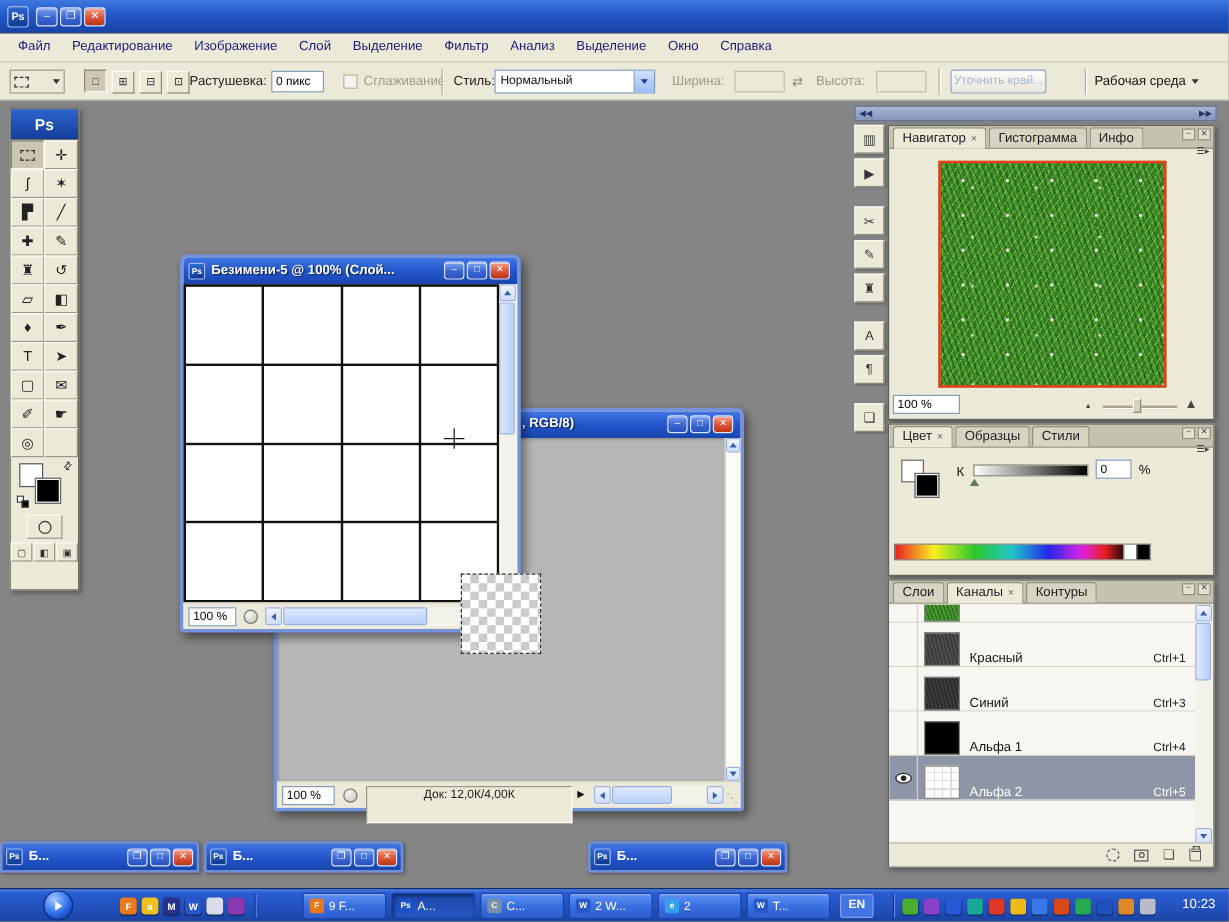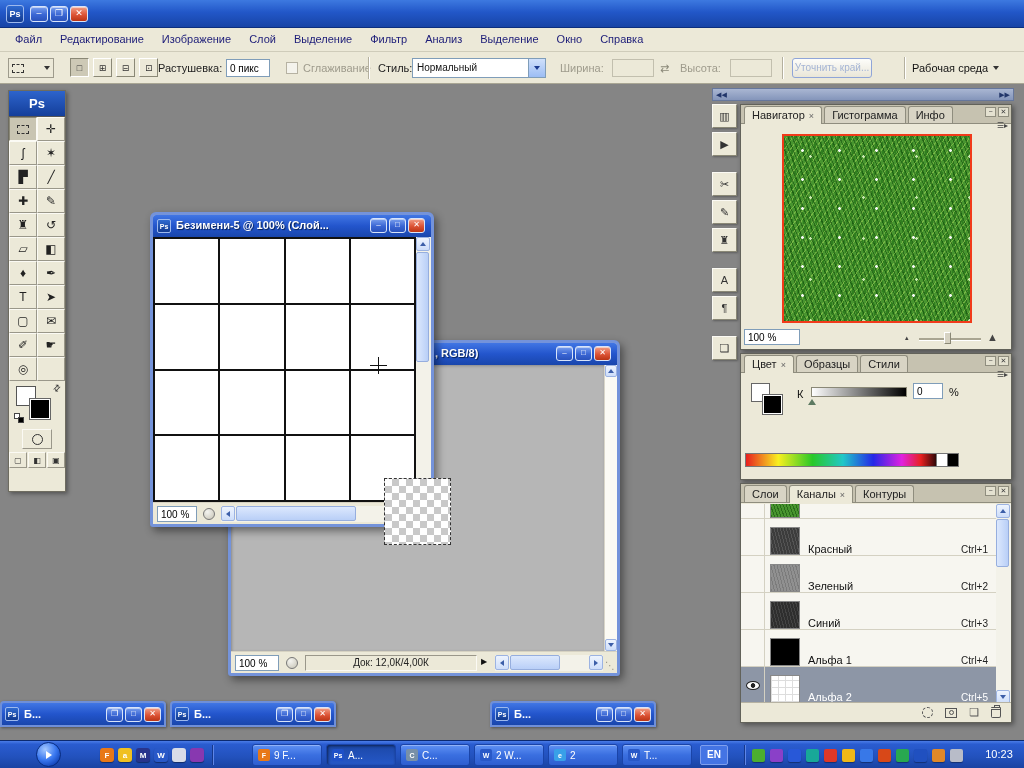--- a/index.html
+++ b/index.html
@@ -77,21 +77,21 @@
     box-shadow:3px 4px 8px rgba(0,0,0,.45);}
   .doc-title{height:22px;background:linear-gradient(180deg,#4176e4 0%,#2355cc 50%,#1946ac 100%);
     border-radius:3px 3px 0 0;position:relative;color:#fff;}
   .doc-title .txt{position:absolute;top:4px;font-weight:bold;font-size:11px;white-space:nowrap;text-shadow:1px 1px 1px #082050;}
   .doc-title .winbtns{position:absolute;right:2px;top:3px;}
   .doc-client{position:relative;background:#ece9d8;}
   .statusrow{position:absolute;left:0;right:0;bottom:0;height:22px;background:#ece9d8;border-top:1px solid #d6d2c2;}
   .zoombox{position:absolute;left:4px;top:3px;width:44px;height:16px;}
   .circ-icon{position:absolute;top:5px;width:12px;height:12px;border:1px solid #777;border-radius:50%;
     background:radial-gradient(circle at 35% 30%,#f4f4f0,#c6c3b4);}
-  .statbox{position:absolute;top:3px;height:16px;background:#ece9d8;border:1px solid;border-color:#9a978a #fbfaf4 #fbfaf4 #9a978a;
+  .statbox{position:absolute;top:3px;height:31px;background:#ece9d8;border:1px solid;border-color:#9a978a #fbfaf4 #fbfaf4 #9a978a;
     font-size:10px;text-align:center;line-height:14px;color:#222;}
   .scroll-track{background:#f3f2e9;}
   .sbtn{position:absolute;background:linear-gradient(#eef4fe,#cdddfa);border:1px solid #9cb3e2;border-radius:2px;
     display:flex;align-items:center;justify-content:center;}
   .tri{width:0;height:0;}
   .tri.up{border-left:3px solid transparent;border-right:3px solid transparent;border-bottom:4px solid #3c5ea8;}
   .tri.down{border-left:3px solid transparent;border-right:3px solid transparent;border-top:4px solid #3c5ea8;}
   .tri.left{border-top:3px solid transparent;border-bottom:3px solid transparent;border-right:4px solid #3c5ea8;}
   .tri.right{border-top:3px solid transparent;border-bottom:3px solid transparent;border-left:4px solid #3c5ea8;}
   .sthumb{position:absolute;background:linear-gradient(90deg,#dce8fd,#b9cff7);border:1px solid #96aede;border-radius:2px;}
@@ -507,26 +507,20 @@
       <div class="ch-thumb t-rgb"></div>
     </div>
     <div class="ch-row">
       <div class="ch-eye"></div>
       <div class="ch-thumb t-red"></div>
       <span class="ch-name">Красный</span>
       <span class="ch-key">Ctrl+1</span>
     </div>
     <div class="ch-row">
       <div class="ch-eye"></div>
-      <div class="ch-thumb t-green"></div>
-      <span class="ch-name">Зеленый</span>
-      <span class="ch-key">Ctrl+2</span>
-    </div>
-    <div class="ch-row">
-      <div class="ch-eye"></div>
       <div class="ch-thumb t-blue"></div>
       <span class="ch-name">Синий</span>
       <span class="ch-key">Ctrl+3</span>
     </div>
     <div class="ch-row">
       <div class="ch-eye"></div>
       <div class="ch-thumb t-a1"></div>
       <span class="ch-name">Альфа 1</span>
       <span class="ch-key">Ctrl+4</span>
     </div>

